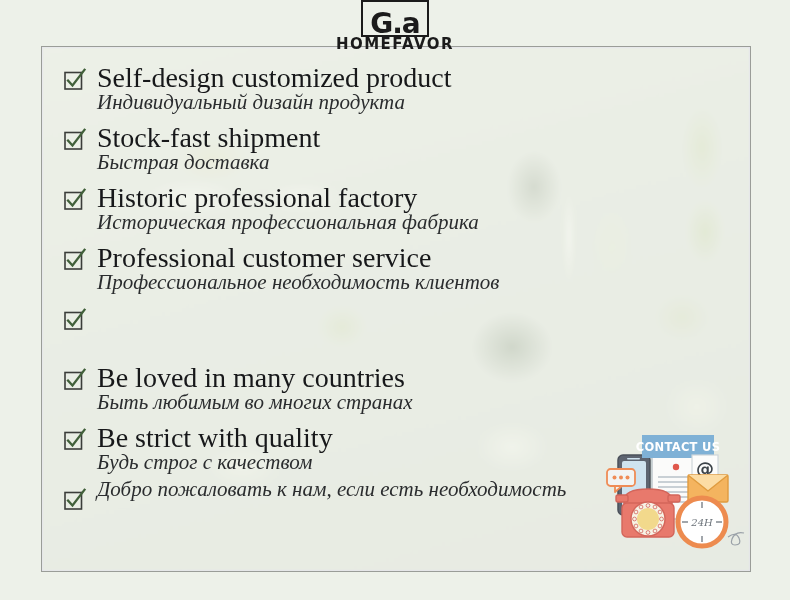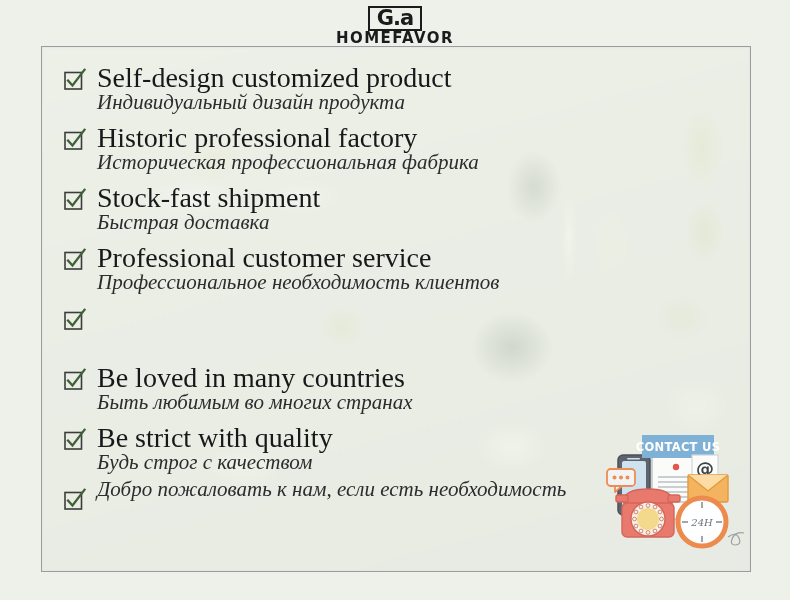--- a/index.html
+++ b/index.html
@@ -11,24 +11,24 @@
   }
 
   
   #logo-block{
     position:absolute;left:0;top:4px;width:790px;height:42px;
     display:flex;flex-direction:column;align-items:center;justify-content:center;
     z-index:6;
   }
   #logo-mark{
     font-family:"DejaVu Sans", sans-serif;
-    font-weight:bold;font-size:21px;line-height:20px;
+    font-weight:bold;font-size:28px;line-height:20px;
     color:#1b1b1b;letter-spacing:-1px;
     border:2.5px solid #1b1b1b;border-radius:0;
-    padding:0px 7px 1px 7px;
+    padding:12px 7px 1px 7px;
   }
   #logo-word{
     font-family:"DejaVu Sans", sans-serif;
     font-weight:bold;font-size:15px;line-height:12px;
     letter-spacing:1.4px;color:#1b1b1b;margin-top:1px;
   }
 
   
   #panel{
     position:absolute;left:41px;top:46px;width:708px;height:524px;
@@ -127,35 +127,35 @@
     </div>
 
     <div class="feature-row">
       <span class="check-icon">
         <svg width="21" height="21" viewBox="0 0 21 21">
           <rect x="1" y="3.5" width="16.5" height="16.5" fill="none" stroke="#3b3d3a" stroke-width="1.6"></rect>
           <path d="M4 11.5 L8.5 16.5 L20.5 0.8" fill="none" stroke="#41603a" stroke-width="2.3" stroke-linecap="square"></path>
         </svg>
       </span>
       <span class="feature-text">
+        <div class="feature-en">Stock-fast shipment</div>
+        <div class="feature-ru">Быстрая доставка</div>
+      </span>
+    </div>
+
+    <div class="feature-row">
+      <span class="check-icon">
+        <svg width="21" height="21" viewBox="0 0 21 21">
+          <rect x="1" y="3.5" width="16.5" height="16.5" fill="none" stroke="#3b3d3a" stroke-width="1.6"></rect>
+          <path d="M4 11.5 L8.5 16.5 L20.5 0.8" fill="none" stroke="#41603a" stroke-width="2.3" stroke-linecap="square"></path>
+        </svg>
+      </span>
+      <span class="feature-text">
         <div class="feature-en">Historic professional factory</div>
         <div class="feature-ru">Историческая профессиональная фабрика</div>
-      </span>
-    </div>
-
-    <div class="feature-row">
-      <span class="check-icon">
-        <svg width="21" height="21" viewBox="0 0 21 21">
-          <rect x="1" y="3.5" width="16.5" height="16.5" fill="none" stroke="#3b3d3a" stroke-width="1.6"></rect>
-          <path d="M4 11.5 L8.5 16.5 L20.5 0.8" fill="none" stroke="#41603a" stroke-width="2.3" stroke-linecap="square"></path>
-        </svg>
-      </span>
-      <span class="feature-text">
-        <div class="feature-en">Stock-fast shipment</div>
-        <div class="feature-ru">Быстрая доставка</div>
       </span>
     </div>
 
     <div class="feature-row">
       <span class="check-icon">
         <svg width="21" height="21" viewBox="0 0 21 21">
           <rect x="1" y="3.5" width="16.5" height="16.5" fill="none" stroke="#3b3d3a" stroke-width="1.6"></rect>
           <path d="M4 11.5 L8.5 16.5 L20.5 0.8" fill="none" stroke="#41603a" stroke-width="2.3" stroke-linecap="square"></path>
         </svg>
       </span>

